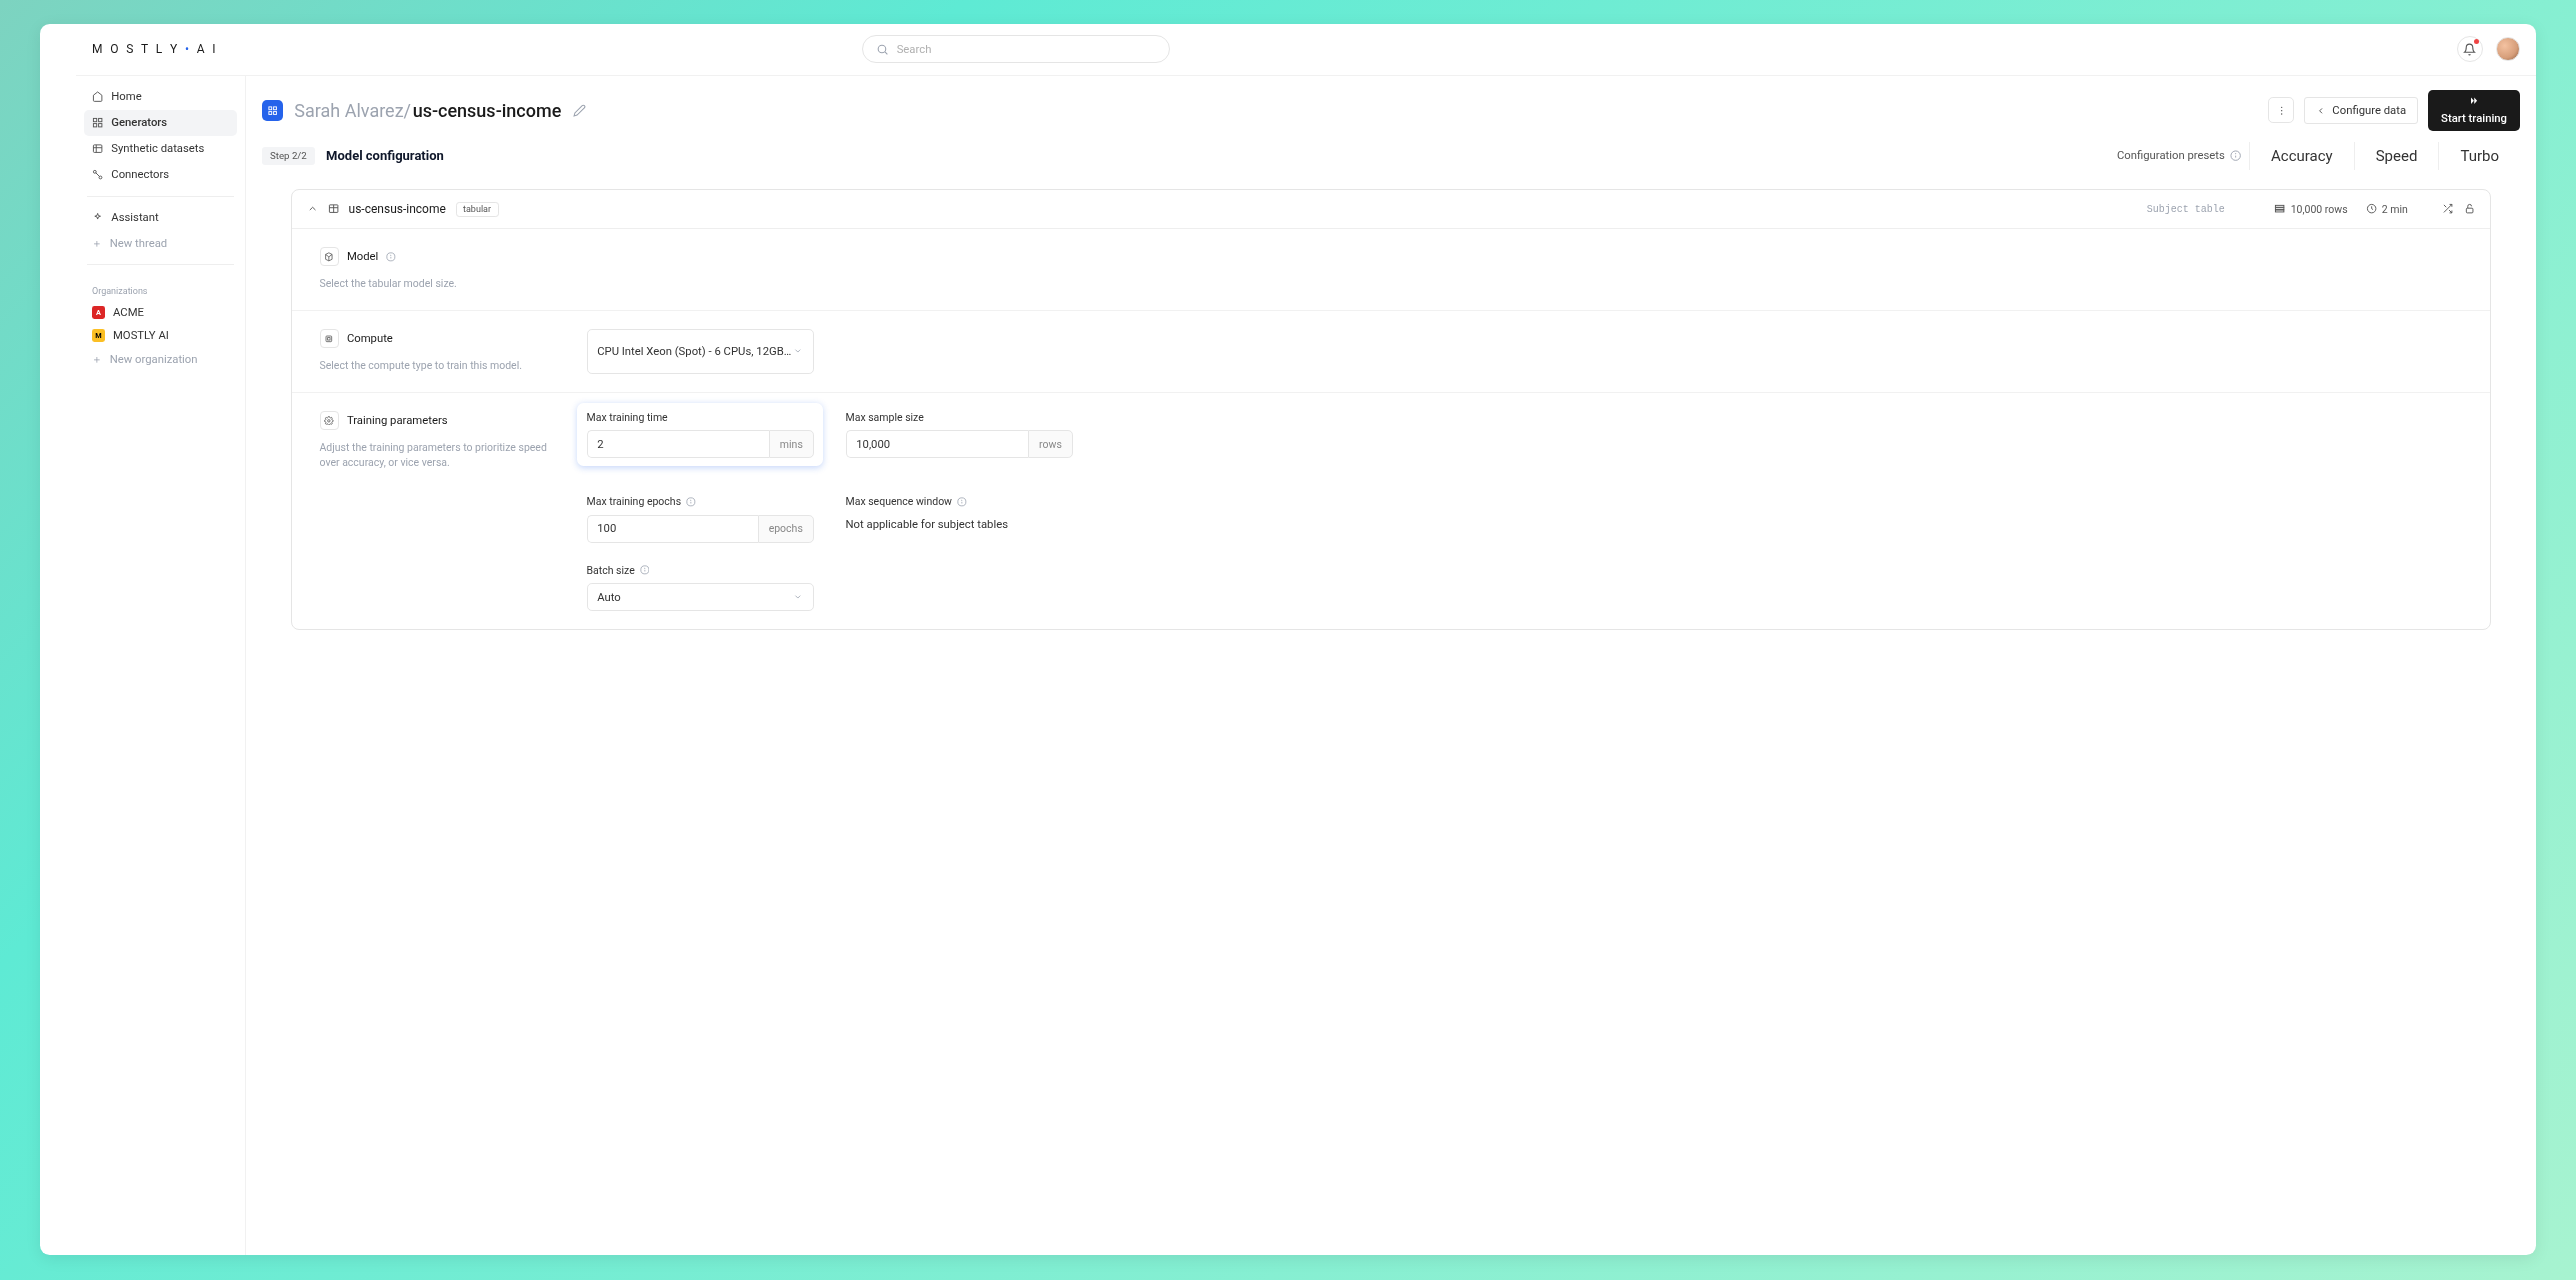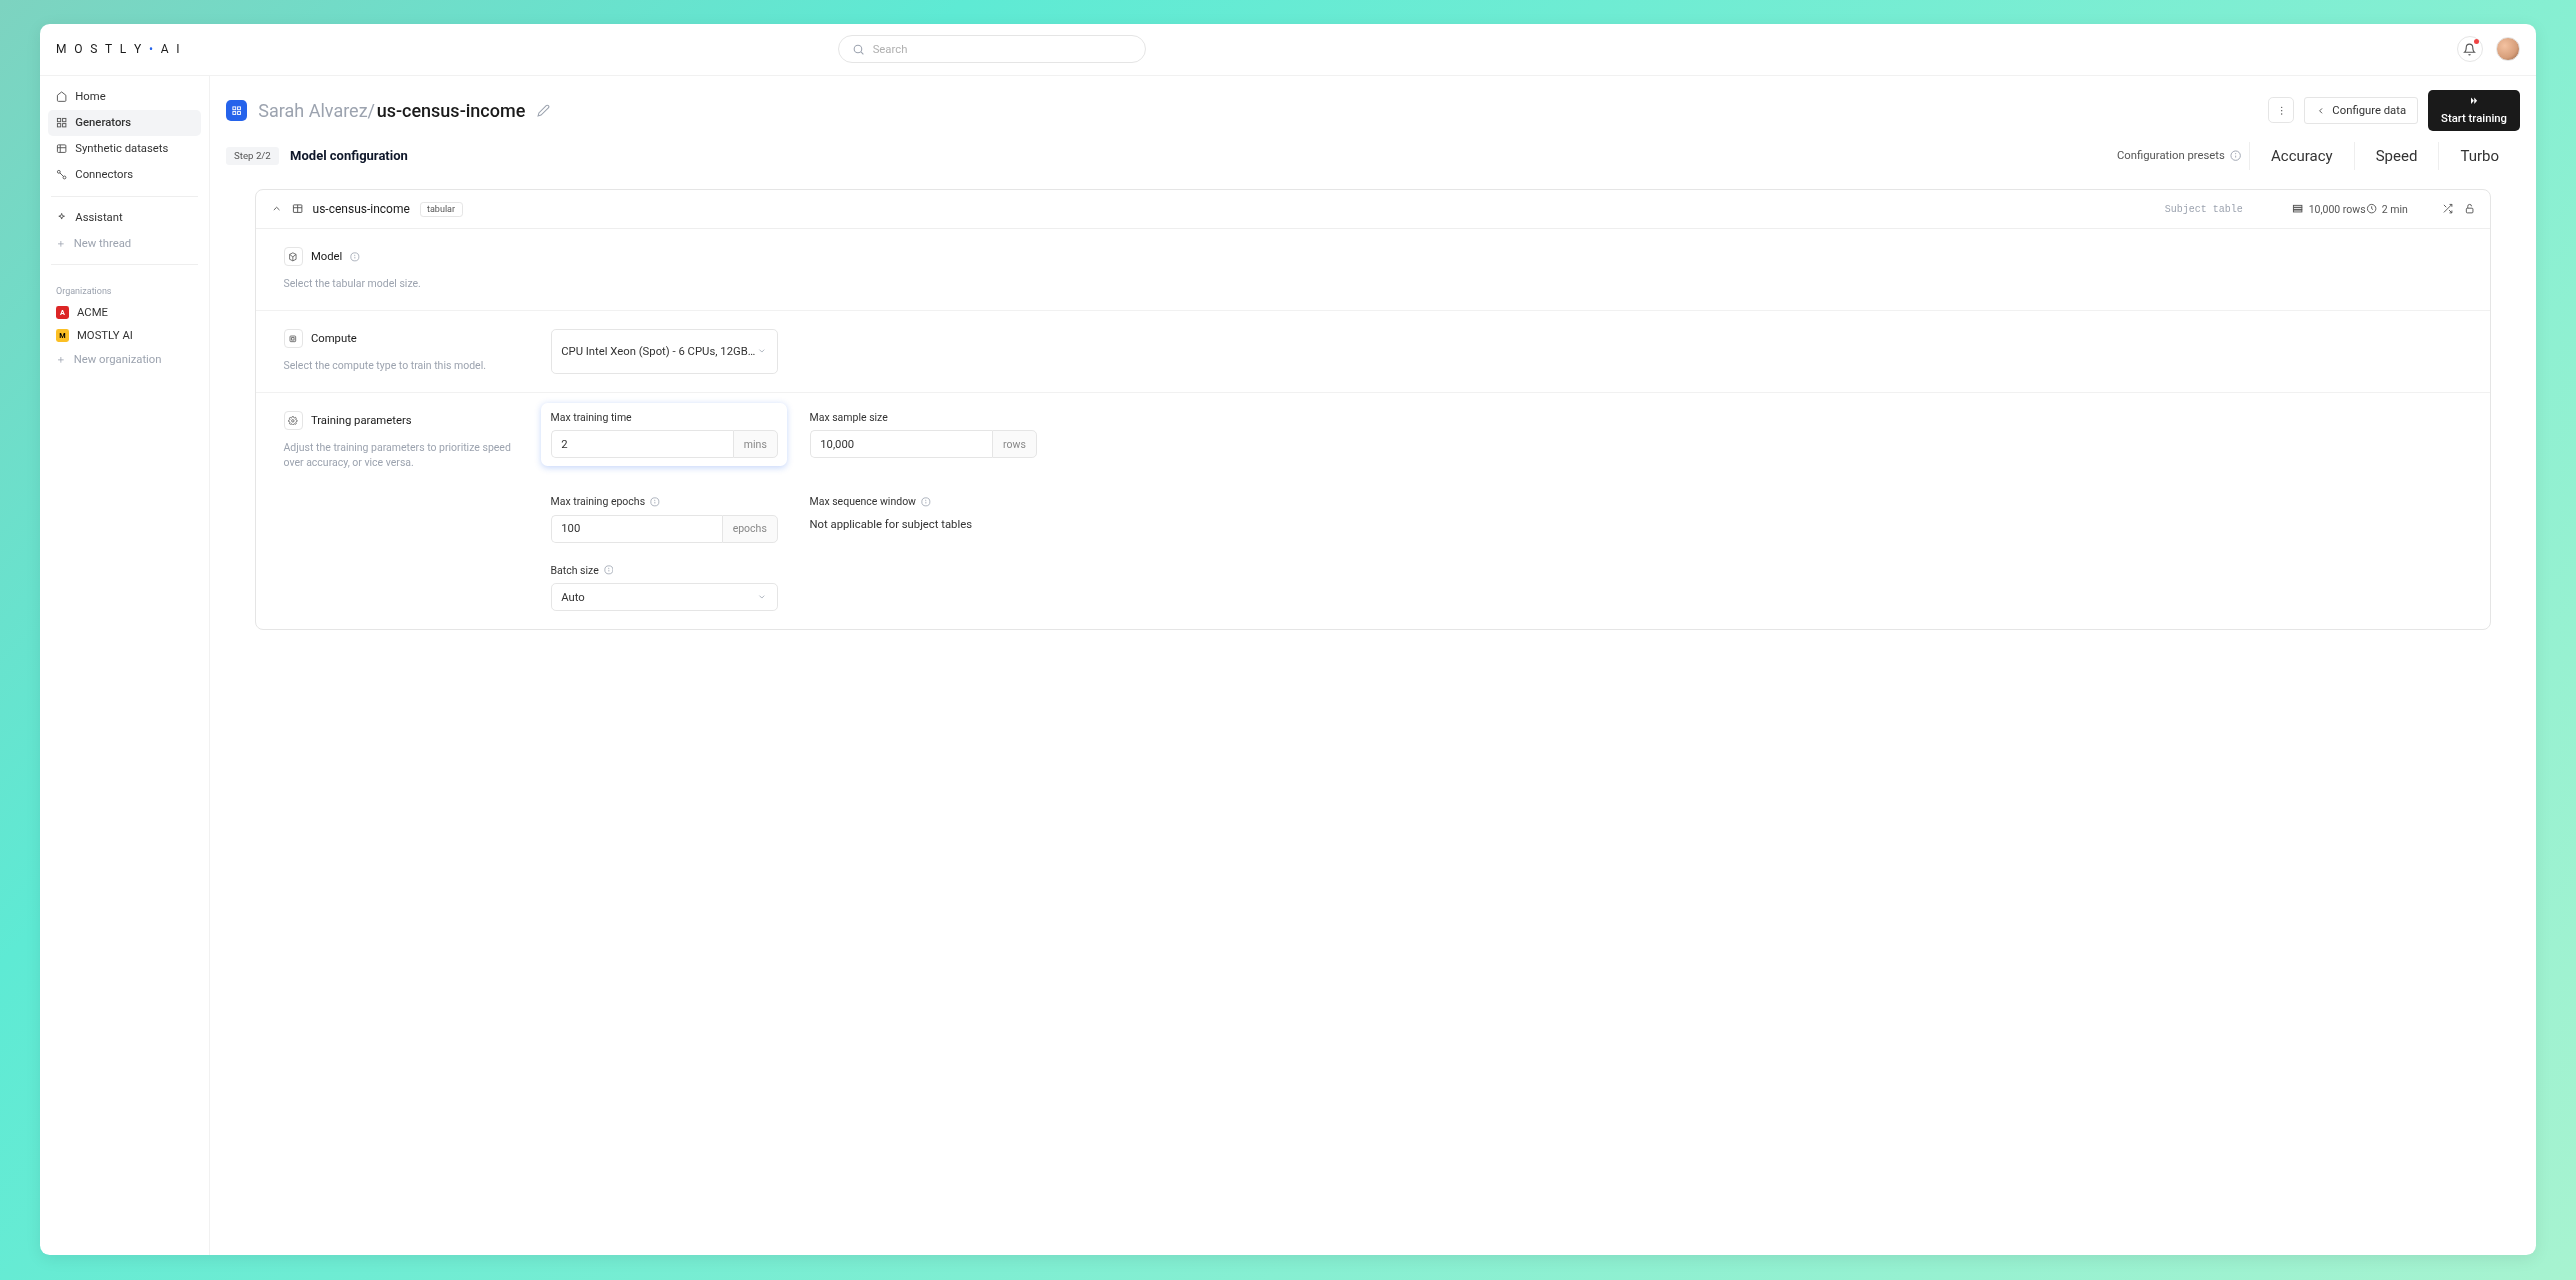--- a/index.html
+++ b/index.html
@@ -1,17 +1,17 @@
 <!DOCTYPE html>
 <html style="font-size:13px"><head>
 <meta charset="utf-8">
 <style>
 * { margin: 0; padding: 0; box-sizing: border-box; font-family: -apple-system, BlinkMacSystemFont, "Segoe UI", Roboto, sans-serif; }
 body { background: linear-gradient(135deg, #7dd3c0 0%, #5eead4 25%, #a7f3d0 100%); min-height: 100vh; padding: 24px 40px; }
-.app { background: #fff; border-radius: 9.7px; min-height: calc(100vh - 49px); display: flex; flex-direction: column; box-shadow: 0 3.2px 16px rgba(0,0,0,0.08); }
+.app { background: #fff; border-radius: 9.7px; min-height: calc(100vh - 49px); display: flex; flex-direction: column; box-shadow: 0 3.2px 16px rgba(0,0,0,0.08); padding-left: 36px; }
 .topbar { display: flex; align-items: center; padding: 11.3px 16px; border-bottom: 0.8px solid #f1f1f1; }
 .logo { letter-spacing: 2.4px; font-size: 12px; color: #1a1a1a; font-weight: 400; }
 .logo .dot { color: #2563eb; }
 .search-wrap { flex: 0 0 308px; margin-left: auto; margin-right: auto; }
 .search { display: flex; align-items: center; background: #fff; border: 0.8px solid #e5e5e5; border-radius: 808px; padding: 6.5px 13px; gap: 8px; }
 .search svg { width: 13px; height: 13px; color: #9ca3af; flex-shrink: 0; }
 .search input { border: none; outline: none; flex: 1; font-size: 11.3px; color: #333; }
 .search input::placeholder { color: #b0b0b0; }
 .top-right { display: flex; align-items: center; gap: 13px; margin-left: auto; }
 .bell-wrap { position: relative; width: 26px; height: 26px; border: 0.8px solid #e5e5e5; border-radius: 808px; display: flex; align-items: center; justify-content: center; }
@@ -56,21 +56,21 @@
 .preset-tab { padding: 4.9px 21px; font-size: 15px; color: #333; border-left: 0.8px solid #eee; cursor: pointer; }
 .preset-tab:first-of-type { border-left: 0.8px solid #eee; }
 
 .card { border: 0.8px solid #e5e5e5; border-radius: 8px; margin: 0 29px; }
 .card-head { display: flex; align-items: center; gap: 9.7px; padding: 11.3px 14.6px; }
 .card-head svg.chev { width: 11.3px; height: 11.3px; color: #555; }
 .card-head svg.tbl { width: 11.3px; height: 11.3px; color: #555; }
 .tbl-name { font-size: 12px; color: #1a1a1a; }
 .tag { border: 0.8px solid #e5e5e5; border-radius: 3.2px; padding: 1.6px 6.5px; font-size: 9px; color: #555; }
 .card-head-mid { margin-left: auto; font-size: 10px; color: #9ca3af; font-family: Liberation Mono, monospace; }
-.card-head-right { display: flex; align-items: center; margin-left: 40px; }
+.card-head-right { display: flex; align-items: center; gap: 18px; margin-left: 40px; }
 .stat { display: flex; align-items: center; gap: 4.9px; font-size: 10.5px; color: #555; }
 .stat svg { width: 11.3px; height: 11.3px; color: #555; }
 .card-head-icons { display: flex; gap: 11.3px; margin-left: 24px; }
 .card-head-icons svg { width: 11.3px; height: 11.3px; color: #555; cursor: pointer; }
 
 .card-body { border-top: 0.8px solid #eee; }
 .section { display: flex; padding: 18px 27.5px; border-bottom: 0.8px solid #f1f1f1; gap: 32px; }
 .section:last-child { border-bottom: none; justify-content: center; }
 .section-left { flex: 0 0 235px; }
 .sec-title { display: flex; align-items: center; gap: 8px; font-size: 11.3px; color: #1a1a1a; margin-bottom: 9.7px; }

